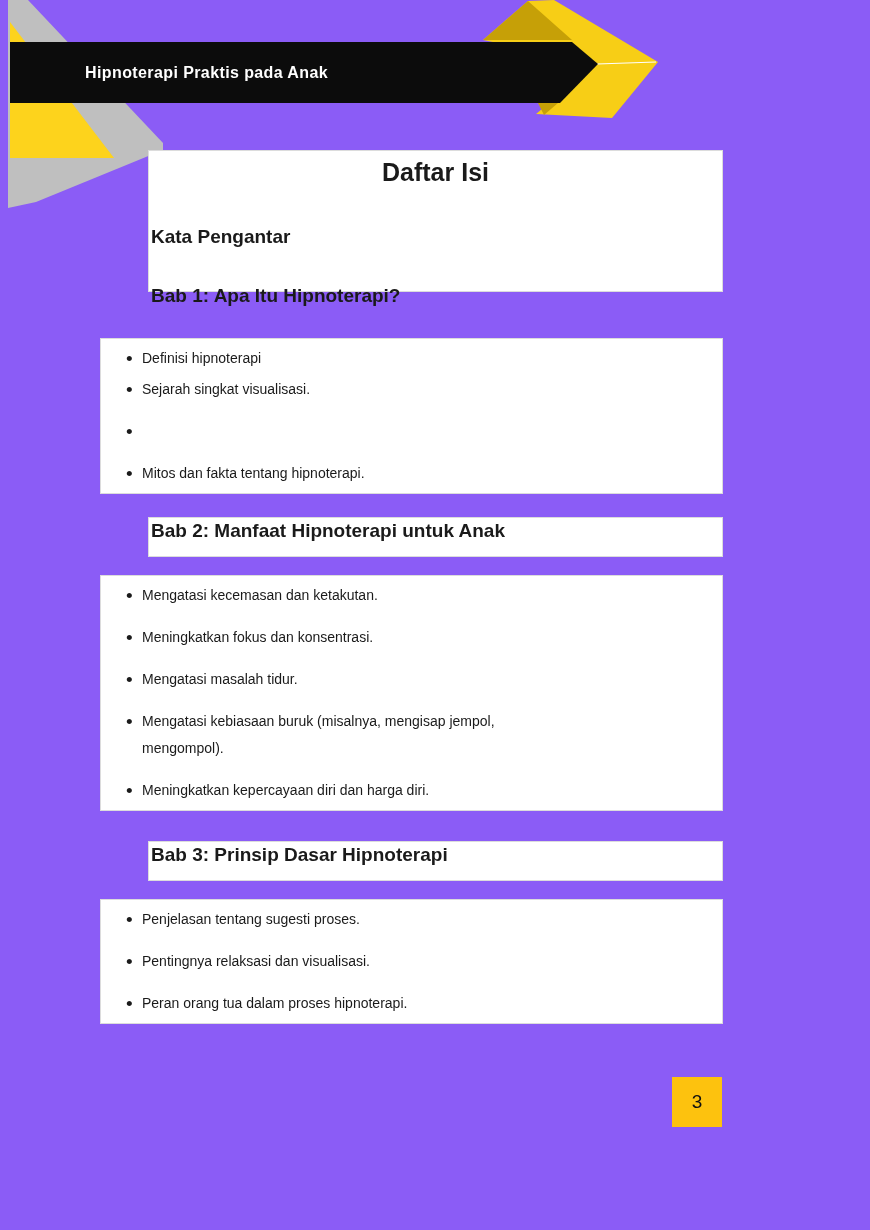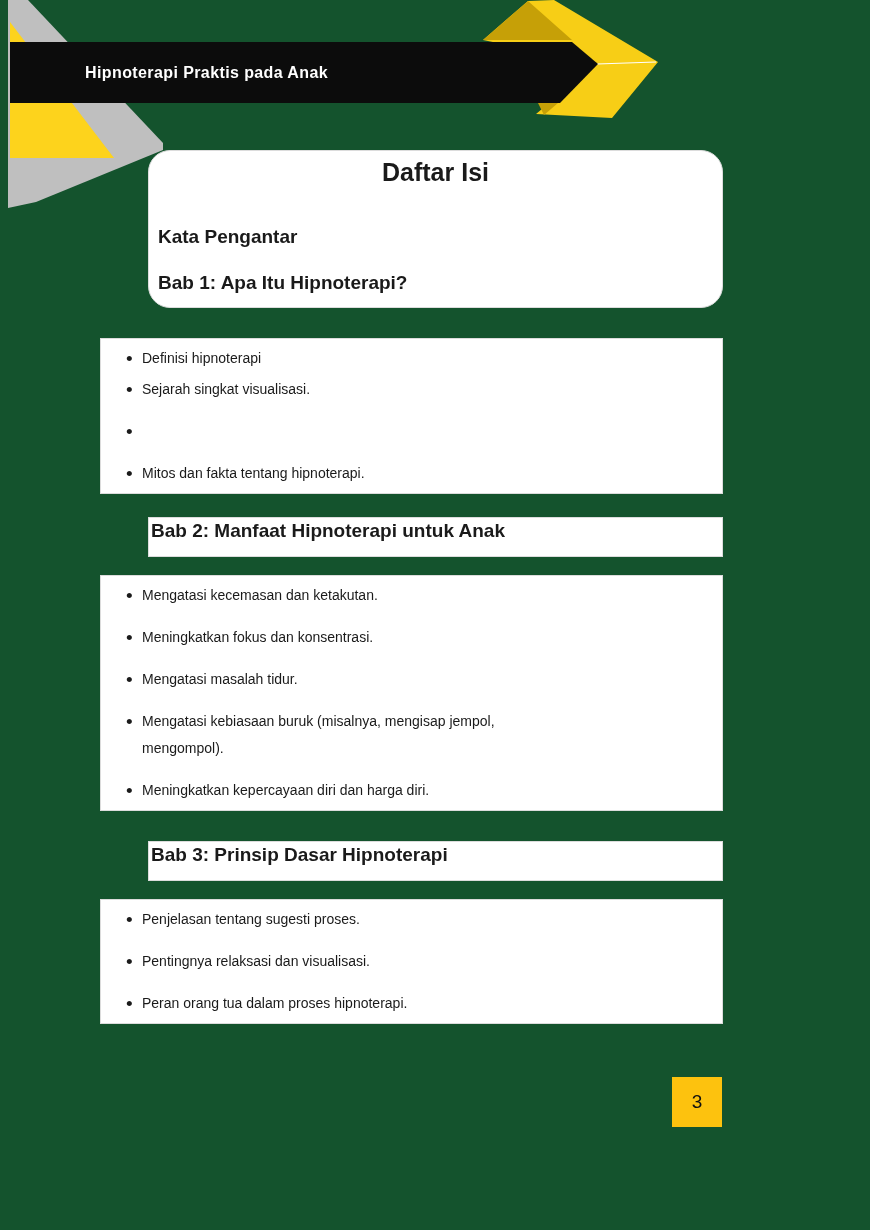--- a/index.html
+++ b/index.html
@@ -1,41 +1,41 @@
 <!DOCTYPE html>
 <html><head>
 <meta charset="utf-8">
 <style>
   html,body{margin:0;padding:0;background:#ffffff;}
   .page{
     position:relative;
     width:870px;height:1230px;
-    background:#14532d;
+    background:#8b5cf6;
     font-family:"Liberation Sans", sans-serif;
     color:#1a1a1a;
     overflow:hidden;
   }
   .decor{position:absolute;left:0;top:0;width:870px;height:230px;}
   .banner-text{
     position:absolute;left:85px;top:42px;height:61px;
     line-height:61px;
     color:#ffffff;font-size:16px;font-weight:600;letter-spacing:.4px;
     white-space:nowrap;
   }
   .tbox{
     position:absolute;background:#ffffff;
     border:1px solid #dcdcdc;
     box-sizing:border-box;
   }
-  .box-title{left:148px;top:150px;width:575px;height:158px;padding:2px 7px;border-radius:22px;}
+  .box-title{left:148px;top:150px;width:575px;height:142px;padding:2px 0;}
   .toc-title{
     text-align:center;font-size:25px;font-weight:600;line-height:33px;margin-top:3px;
   }
   .preface{font-size:19px;font-weight:700;line-height:24px;margin-top:36px;padding-left:2px;}
-  .chapter-inline{font-size:19px;font-weight:700;line-height:24px;margin-top:22px;padding-left:2px;}
+  .chapter-inline{font-size:19px;font-weight:700;line-height:24px;margin-top:35px;padding-left:2px;}
   .box-heading{
     left:148px;width:575px;height:40px;
     font-size:19px;font-weight:700;line-height:26px;padding-left:2px;
     white-space:nowrap;
   }
   .box-heading.h2{top:517px;}
   .box-heading.h3{top:841px;}
   .box-bullets{left:100px;width:623px;padding:6px 8px;}
   .box-bullets.b1{top:338px;}
   .box-bullets.b2{top:575px;}

